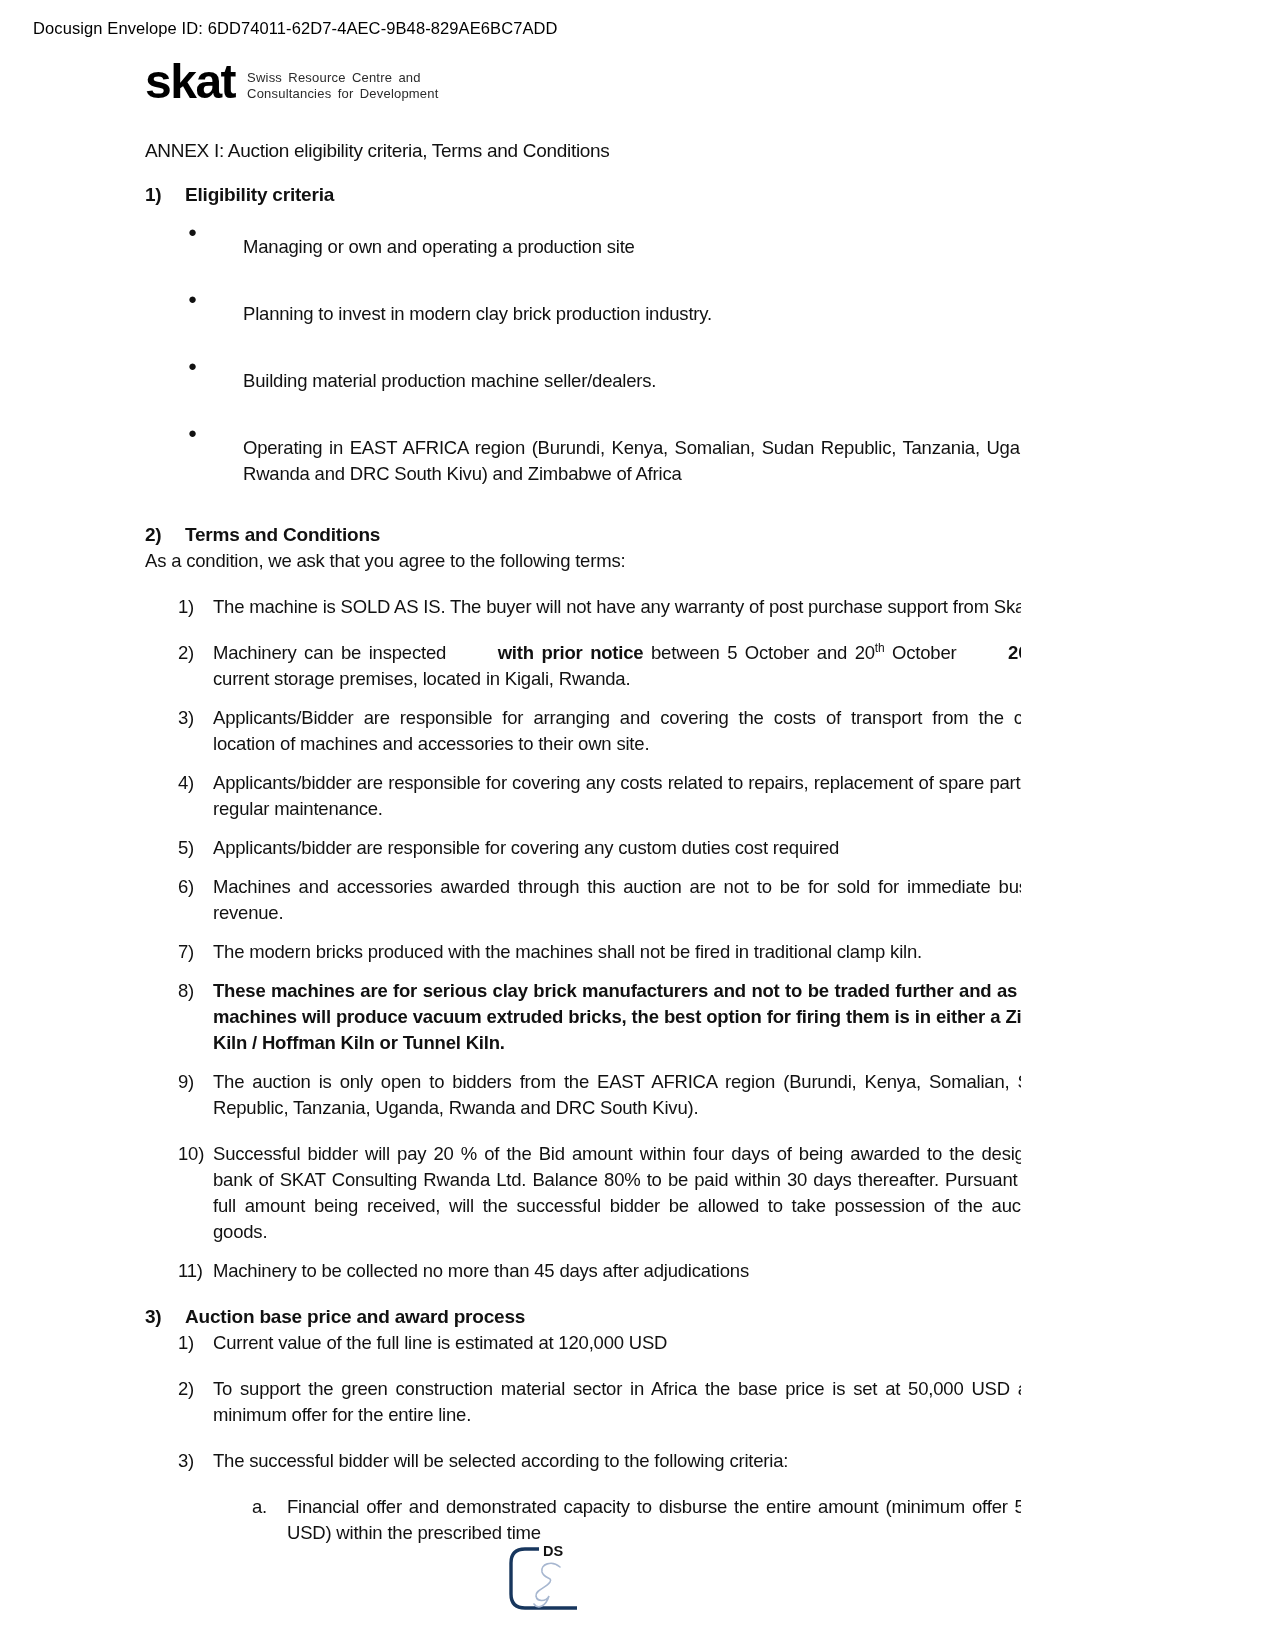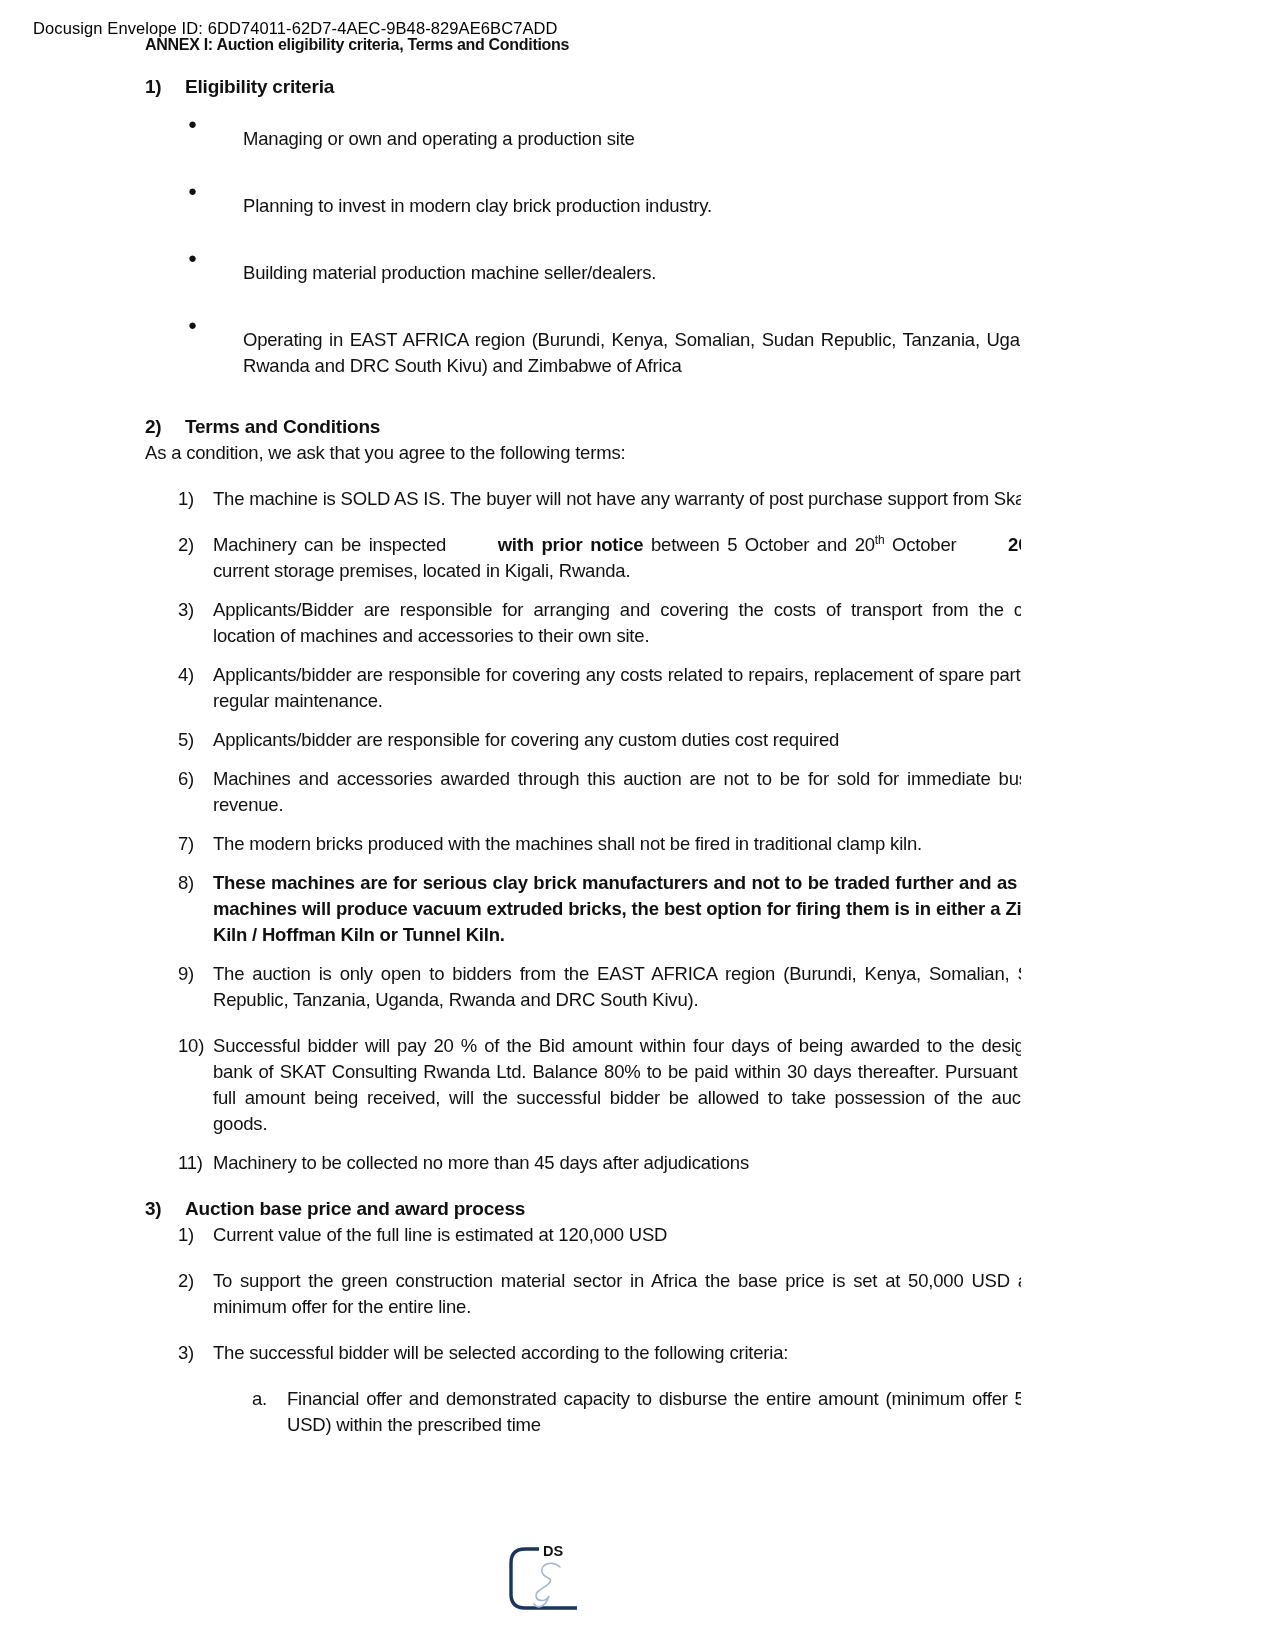--- a/index.html
+++ b/index.html
@@ -43,22 +43,22 @@
     margin-left: 12px;
     padding-bottom: 3px;
     font-size: 13px;
     line-height: 15.5px;
     letter-spacing: 0.2px;
     word-spacing: 2.5px;
     color: #2b2b2b;
   }
   .title {
     margin: 36px 0 0 0;
-    font-size: 16px;
-    font-weight: bold;
+    font-size: 19px;
+    font-weight: normal;
     letter-spacing: -0.3px;
   }
   .sec-heading {
     display: flex;
     margin-top: 20px;
     font-size: 19px;
     font-weight: bold;
     letter-spacing: -0.2px;
     line-height: 26px;
   }
@@ -111,20 +111,27 @@
 </style>
 </head>
 <body>
 
 <div class="page">
 
   <div class="docusign-header">Docusign Envelope ID: 6DD74011-62D7-4AEC-9B48-829AE6BC7ADD</div>
 
   <div class="content">
 
+    <div class="logo-row">
+      <span class="logo-word">skat</span>
+      <span class="logo-tagline">
+        <span>Swiss Resource Centre and</span><br>
+        <span>Consultancies for Development</span>
+      </span>
+    </div>
 
     <h1 class="title">ANNEX I: Auction eligibility criteria, Terms and Conditions</h1>
 
     <div class="sec-heading">
       <span class="sec-num">1)</span>
       <span>Eligibility criteria</span>
     </div>
 
     <div class="bullets body-text">
       <div class="bullet">

